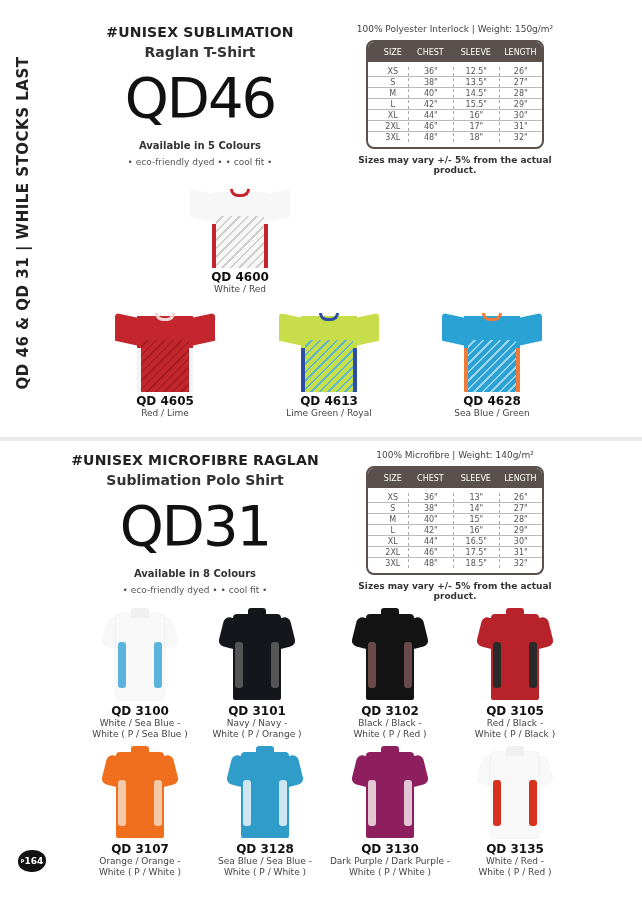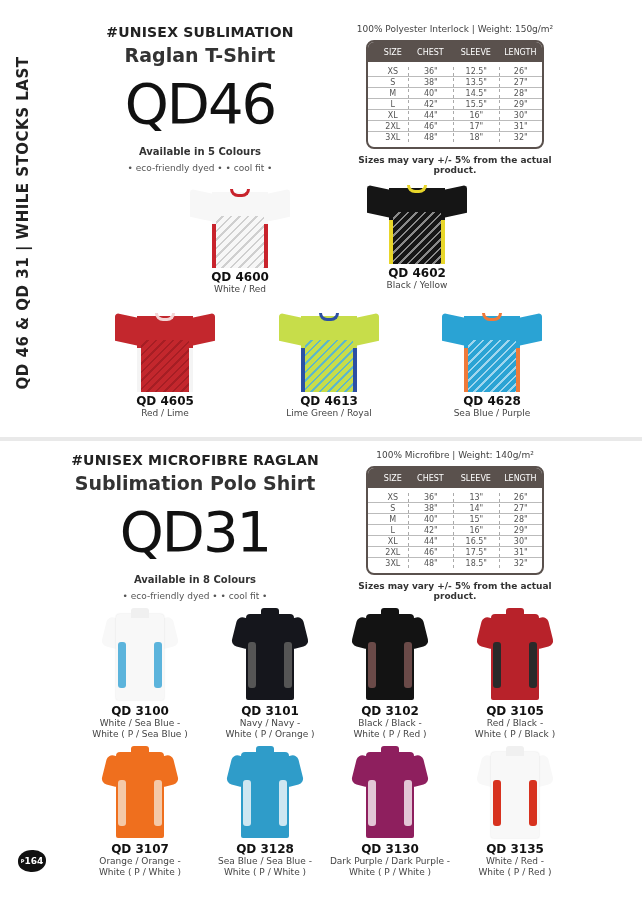--- a/index.html
+++ b/index.html
@@ -7,21 +7,21 @@
   .side-label { position: absolute; left: 8px; top: 40px; width: 30px; height: 365px; }
   .side-label span { position: absolute; left: 50%; top: 50%; transform: translate(-50%, -50%) rotate(-90deg); white-space: nowrap; font-weight: bold; font-size: 15px; letter-spacing: 0.5px; color: #222; }
   .section { position: absolute; left: 0; width: 642px; }
   .sec1 { top: 0; height: 438px; }
   .sec2 { top: 440px; height: 460px; }
   .divider { position: absolute; left: 0; top: 437px; width: 642px; height: 4px; background: #e9e9e9; }
   .title-block { position: absolute; text-align: center; }
   .sec1 .title-block { left: 100px; width: 200px; top: 24px; }
   .sec2 .title-block { left: 60px; width: 270px; top: 12px; }
   .title1 { font-weight: bold; font-size: 14px; letter-spacing: 0.2px; color: #222; }
-  .title2 { font-weight: bold; font-size: 19px; color: #333; margin-top: 4px; }
+  .title2 { font-weight: bold; font-size: 14px; color: #333; margin-top: 4px; }
   .code { font-family: "DejaVu Sans", sans-serif; font-size: 56px; letter-spacing: -2px; color: #111; margin-top: 6px; line-height: 64px; }
   .avail { font-size: 10px; color: #333; margin-top: 10px; font-weight: bold; }
   .features { font-size: 9px; color: #555; margin-top: 6px; }
   .spec-block { position: absolute; text-align: center; }
   .sec1 .spec-block { left: 340px; width: 230px; top: 24px; }
   .sec2 .spec-block { left: 340px; width: 230px; top: 10px; }
   .spec-line { font-size: 9px; color: #444; }
   .size-table { margin: 6px auto 0; width: 178px; border: 2px solid #5a514d; border-radius: 8px; overflow: hidden; border-collapse: separate; border-spacing: 0; }
   .size-table .th-row { display: flex; background: #5a514d; color: #fff; font-size: 8px; height: 20px; align-items: center; }
   .size-table .tr { display: flex; font-size: 8px; color: #555; height: 11px; align-items: center; border-bottom: 1px solid #bbb; }
@@ -135,33 +135,20 @@
         <div class="sl r" style="background:#f7f7f7;"></div>
       <div class="body" style="background:#f7f7f7;"></div>
       <div class="stripes" style="background:repeating-linear-gradient(135deg, #f7f7f7 0 4px, #cfcfcf 4px 6px);"></div>
       <div class="side l" style="background:#c8232c;"></div>
         <div class="side r" style="background:#c8232c;"></div>
       <div class="collar" style="border-color:#c8232c;"></div>
     </div>
     <div class="pcode">QD 4600</div>
     <div class="pcolor">White / Red</div>
   </div>
-  <div class="product" style="left:352px; top:182px;">
-    <div class="tee">
-      <div class="sl l" style="background:#151515;"></div>
-        <div class="sl r" style="background:#151515;"></div>
-      <div class="body" style="background:#151515;"></div>
-      <div class="stripes" style="background:repeating-linear-gradient(135deg, #151515 0 4px, #8a8a8a 4px 6px);"></div>
-      <div class="side l" style="background:#e8d62a;"></div>
-        <div class="side r" style="background:#e8d62a;"></div>
-      <div class="collar" style="border-color:#e8d62a;"></div>
-    </div>
-    <div class="pcode">QD 4602</div>
-    <div class="pcolor">Black / Yellow</div>
-  </div>
   <div class="product" style="left:100px; top:310px;">
     <div class="tee">
       <div class="sl l" style="background:#c3272d;"></div>
         <div class="sl r" style="background:#c3272d;"></div>
       <div class="body" style="background:#c3272d;"></div>
       <div class="stripes" style="background:repeating-linear-gradient(135deg, #c3272d 0 4px, #a61e24 4px 6px);"></div>
       <div class="side l" style="background:#f4f4f4;"></div>
         <div class="side r" style="background:#f4f4f4;"></div>
       <div class="collar" style="border-color:#f4d6d6;"></div>
     </div>
@@ -185,21 +172,21 @@
     <div class="tee">
       <div class="sl l" style="background:#2aa3d4;"></div>
         <div class="sl r" style="background:#2aa3d4;"></div>
       <div class="body" style="background:#2aa3d4;"></div>
       <div class="stripes" style="background:repeating-linear-gradient(135deg, #2aa3d4 0 4px, #9fd6ee 4px 6px);"></div>
       <div class="side l" style="background:#f07a3a;"></div>
         <div class="side r" style="background:#f07a3a;"></div>
       <div class="collar" style="border-color:#f07a3a;"></div>
     </div>
     <div class="pcode">QD 4628</div>
-    <div class="pcolor">Sea Blue / Purple</div>
+    <div class="pcolor">Sea Blue / Green</div>
   </div>
 </div>
 
 <div class="divider"></div>
 
 <div class="section sec2">
   <div class="title-block">
     <div class="title1">#UNISEX MICROFIBRE RAGLAN</div>
     <div class="title2">Sublimation Polo Shirt</div>
     <div class="code">QD31</div>
@@ -269,21 +256,21 @@
         <div class="sl r" style="background:#f8f8f8;"></div>
       <div class="body" style="background:#f8f8f8; box-shadow:0 0 2px #ddd;"></div>
       <div class="panel l" style="background:#5cb4dc;"></div>
         <div class="panel r" style="background:#5cb4dc;"></div>
       <div class="collar" style="background:#f0f0f0;"></div>
     </div>
     <div class="pcode">QD 3100</div>
     <div class="pcolor">White / Sea Blue -</div>
     <div class="pcolor">White ( P / Sea Blue )</div>
   </div>
-  <div class="product" style="left:205px; top:166px;">
+  <div class="product" style="left:192px; top:166px;">
     <div class="polo">
       <div class="sl l" style="background:#15161c;"></div>
         <div class="sl r" style="background:#15161c;"></div>
       <div class="body" style="background:#15161c;"></div>
       <div class="panel l" style="background:#555;"></div>
         <div class="panel r" style="background:#555;"></div>
       <div class="collar" style="background:#15161c;"></div>
     </div>
     <div class="pcode">QD 3101</div>
     <div class="pcolor">Navy / Navy -</div>

